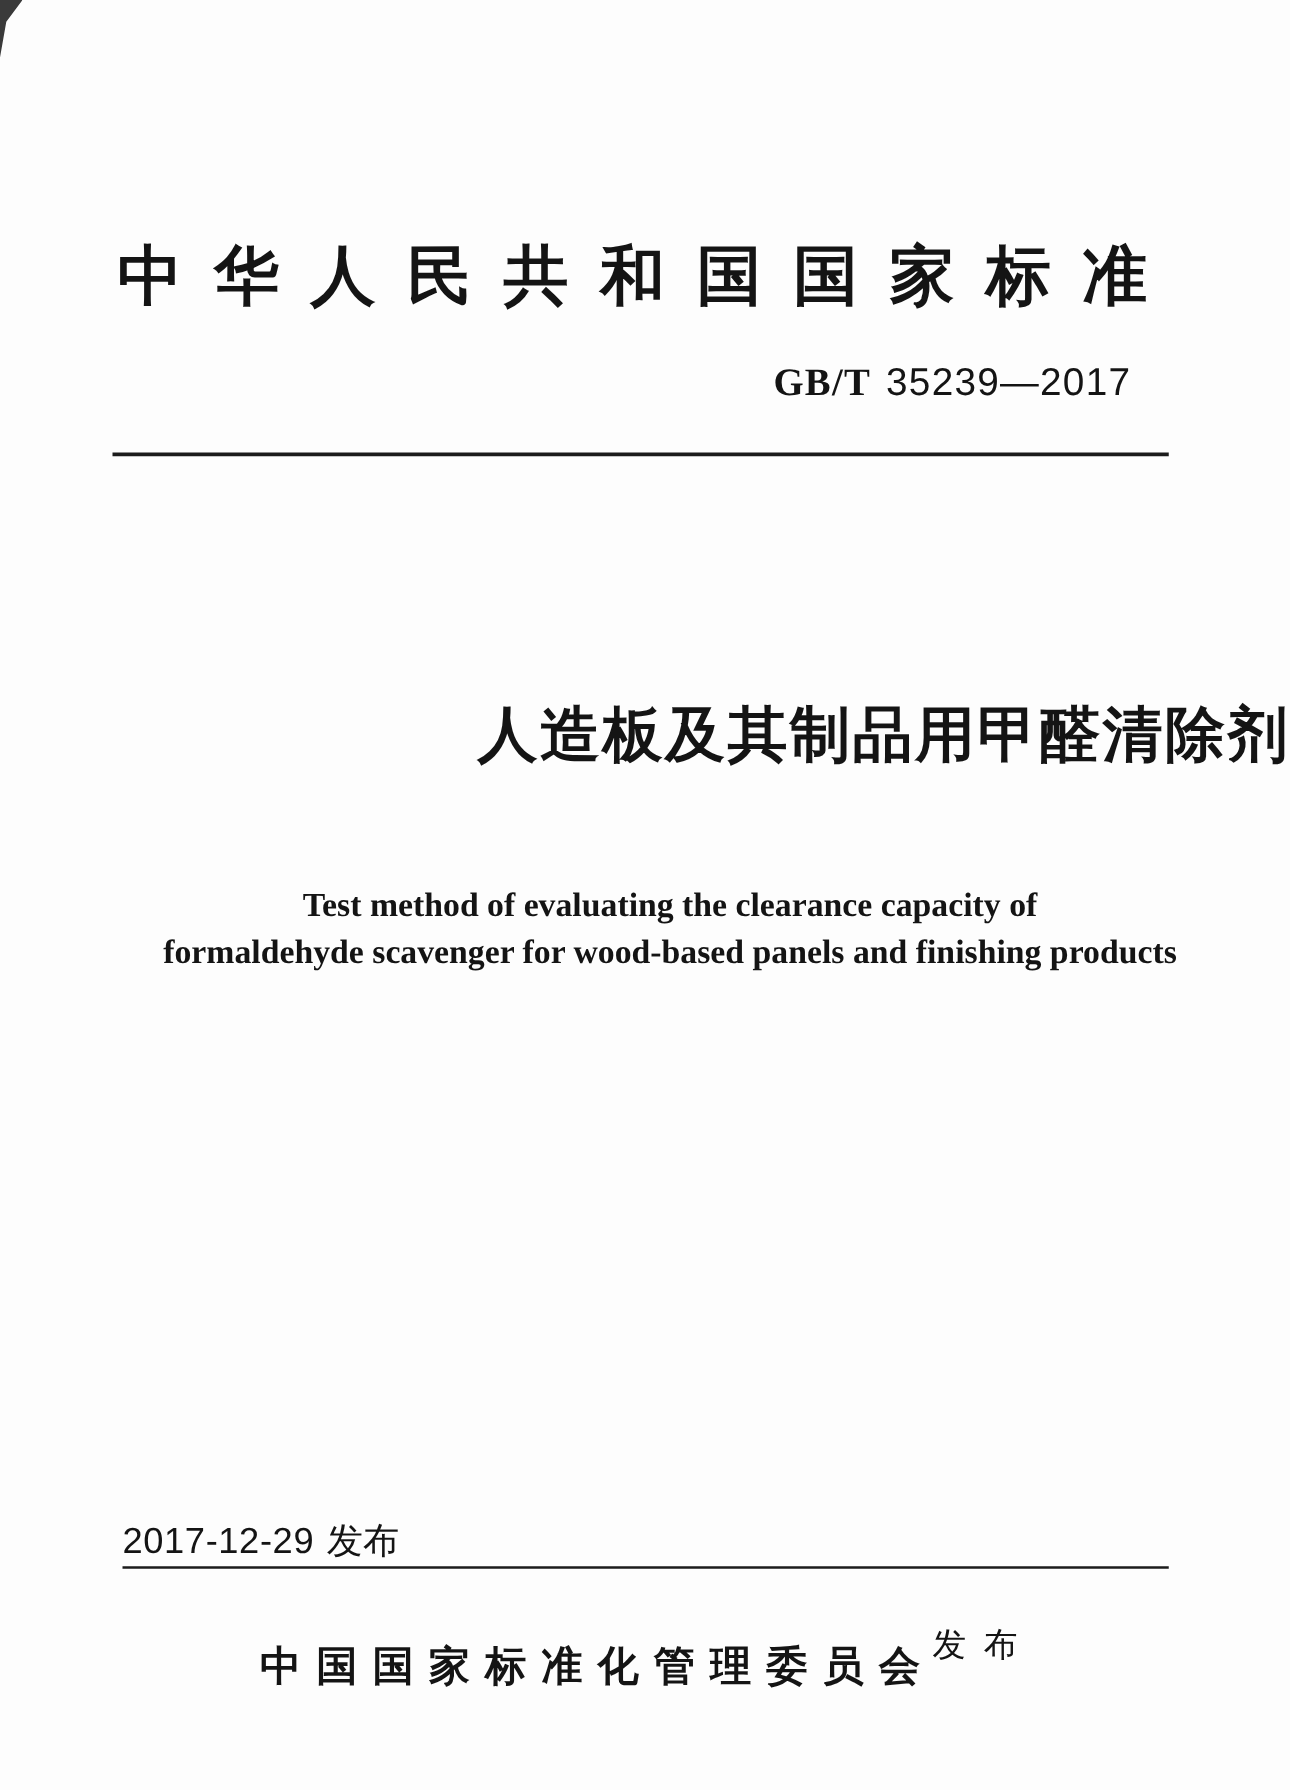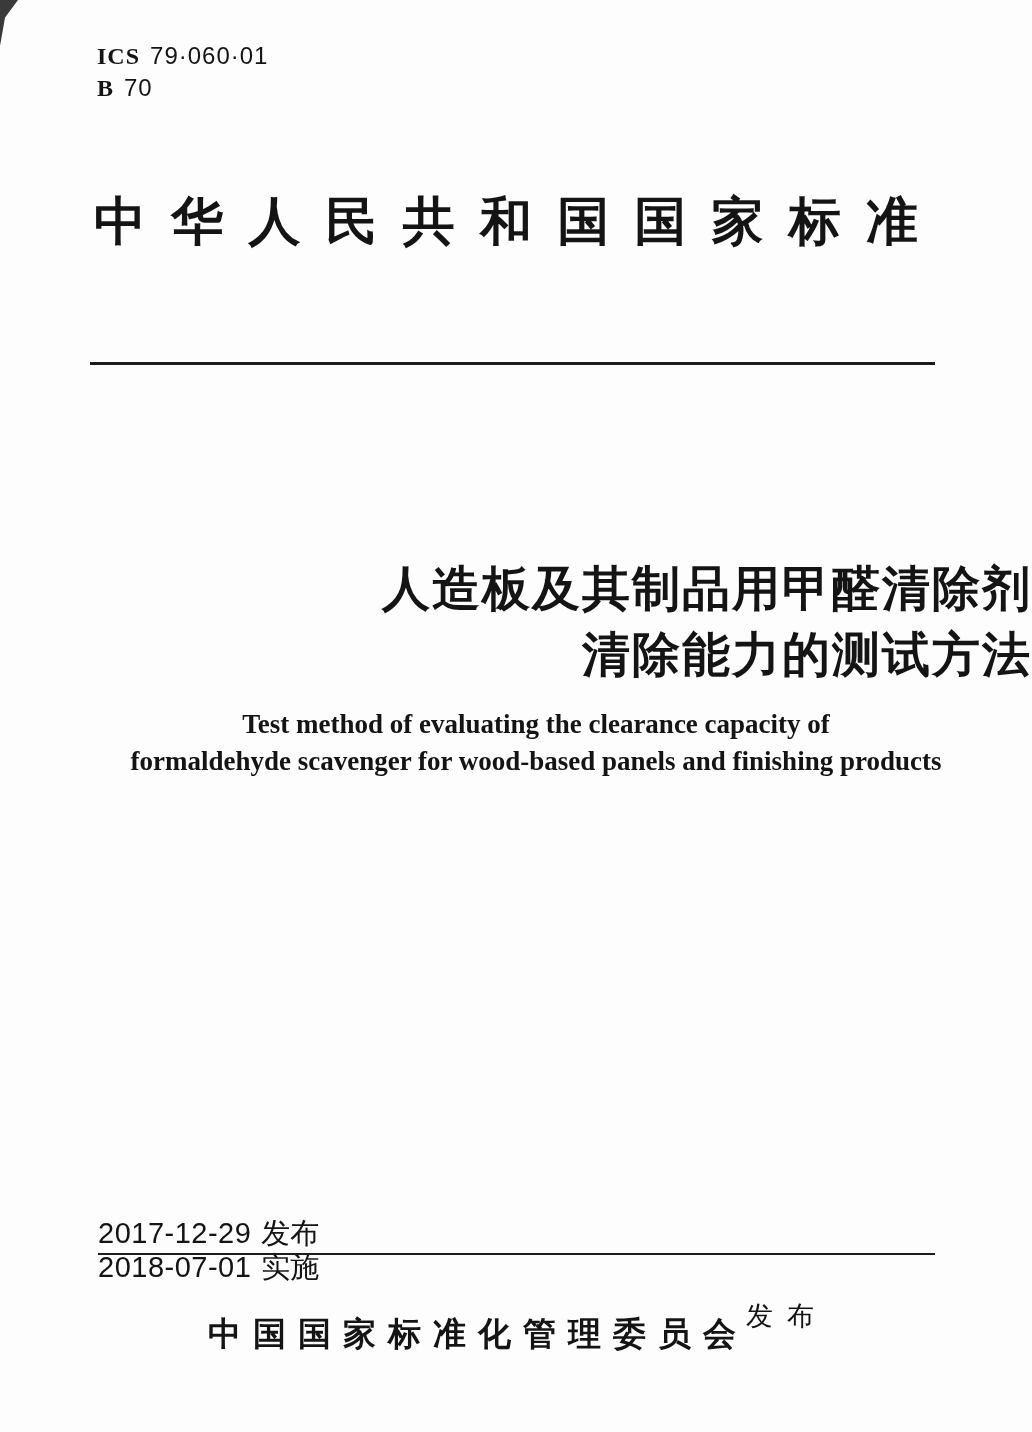--- a/index.html
+++ b/index.html
@@ -132,21 +132,20 @@
   
   .dates-row {
     position: absolute;
     left: 98px; top: 1216px;
     width: 837px;
     display: flex;
     justify-content: space-between;
     font-size: 29px;
     line-height: 34px;
     white-space: nowrap;
-    flex-direction: column;
   }
   .dates-row .date-num {
     font-family: "Liberation Sans", sans-serif;
     font-weight: 400;
     letter-spacing: 0.5px;
   }
   .dates-row .date-label {
     font-family: "Liberation Sans", sans-serif;
     font-weight: 400;
     margin-left: 10px;
@@ -189,63 +188,54 @@
     white-space: nowrap;
   }
 </style>
 </head>
 <body>
 
 <div class="page">
 
   <div class="corner-artifact"></div>
 
-  <div class="ics-block">
-    <div>
-      <span class="serif-label">ICS</span><span class="sans-value">79·060·01</span>
-    </div>
-    <div>
-      <span class="serif-label">B</span><span class="sans-value">70</span>
-    </div>
-  </div>
 
 
   <div class="banner">
     <span>中</span>
     <span>华</span>
     <span>人</span>
     <span>民</span>
     <span>共</span>
     <span>和</span>
     <span>国</span>
     <span>国</span>
     <span>家</span>
     <span>标</span>
     <span>准</span>
   </div>
 
+  <div class="std-code">
+    <span class="prefix">GB/T</span><span class="number">35239—2017</span>
+  </div>
 
   <div class="divider-top"></div>
 
   <div class="title-cjk">
     <div>人造板及其制品用甲醛清除剂</div>
-    <div>清除能力的测试方法</div>
   </div>
 
   <div class="title-en">
     <div>Test method of evaluating the clearance capacity of</div>
     <div>formaldehyde scavenger for wood-based panels and finishing products</div>
   </div>
 
   <div class="dates-row">
     <div>
       <span class="date-num">2017-12-29</span><span class="date-label">发布</span>
-    </div>
-    <div>
-      <span class="date-num">2018-07-01</span><span class="date-label">实施</span>
     </div>
   </div>
 
   <div class="divider-bottom"></div>
 
 
   <div class="issuer-line-2">
     <span>中</span>
     <span>国</span>
     <span>国</span>

